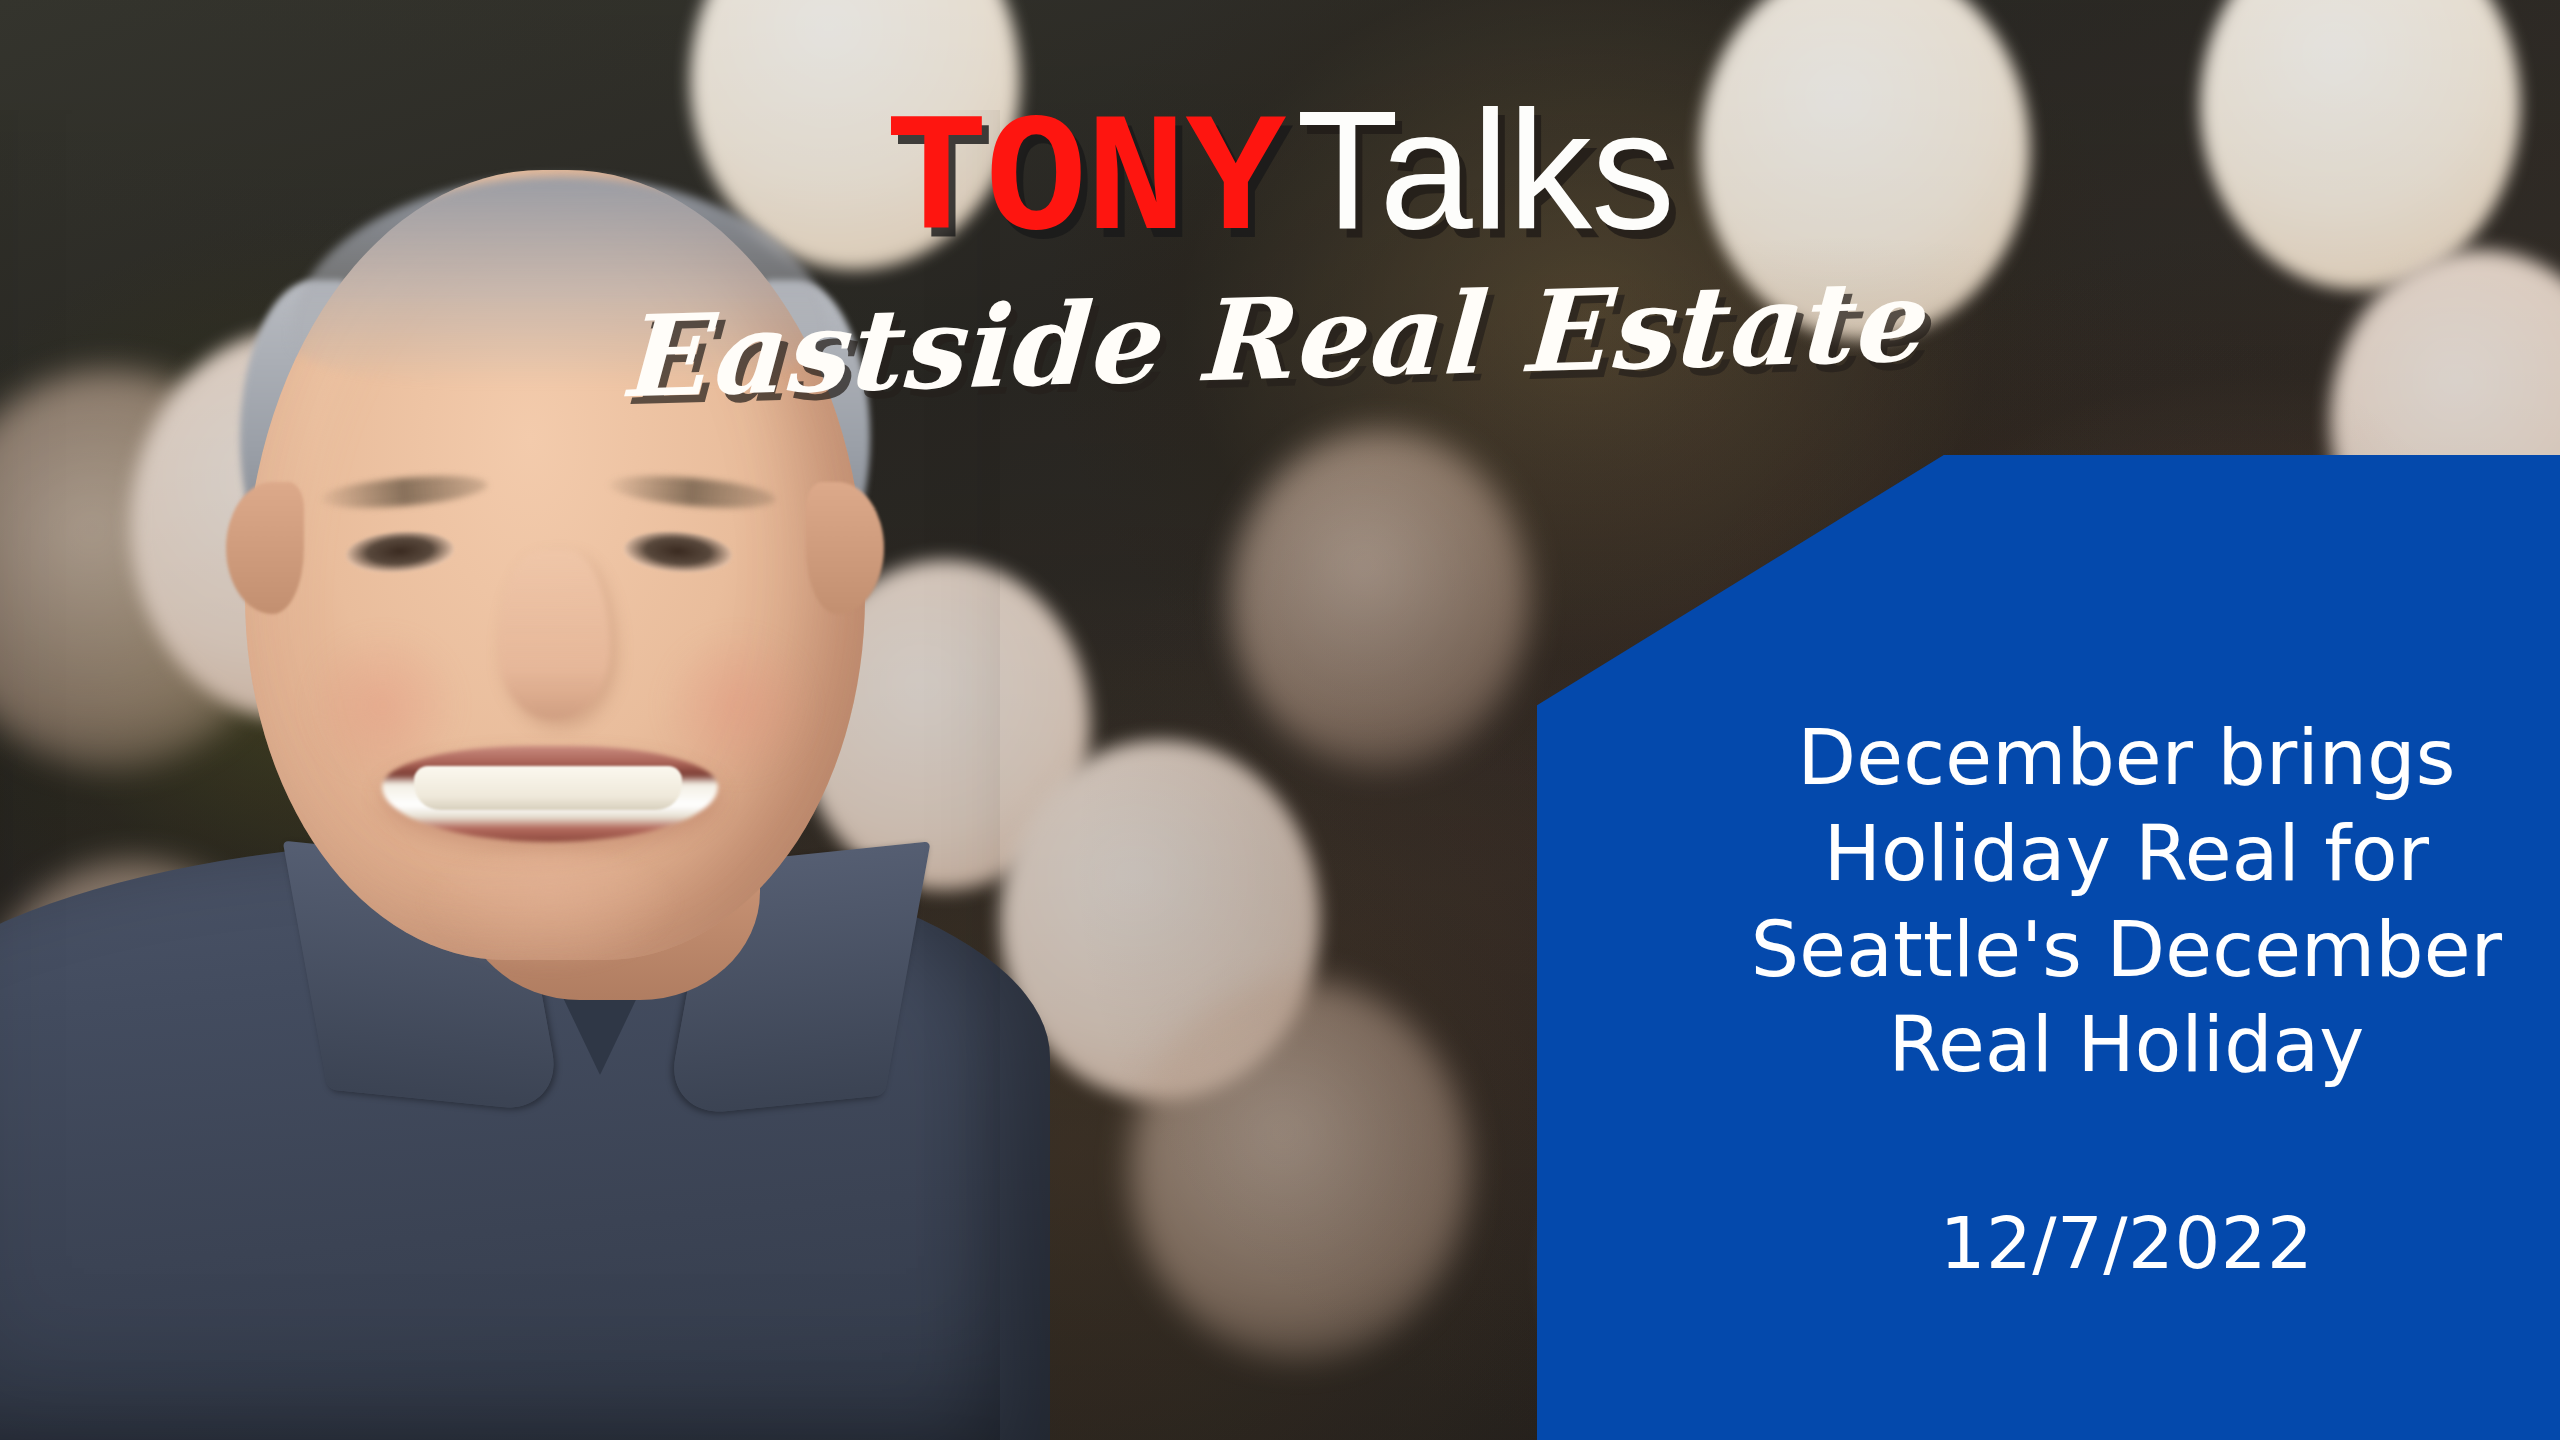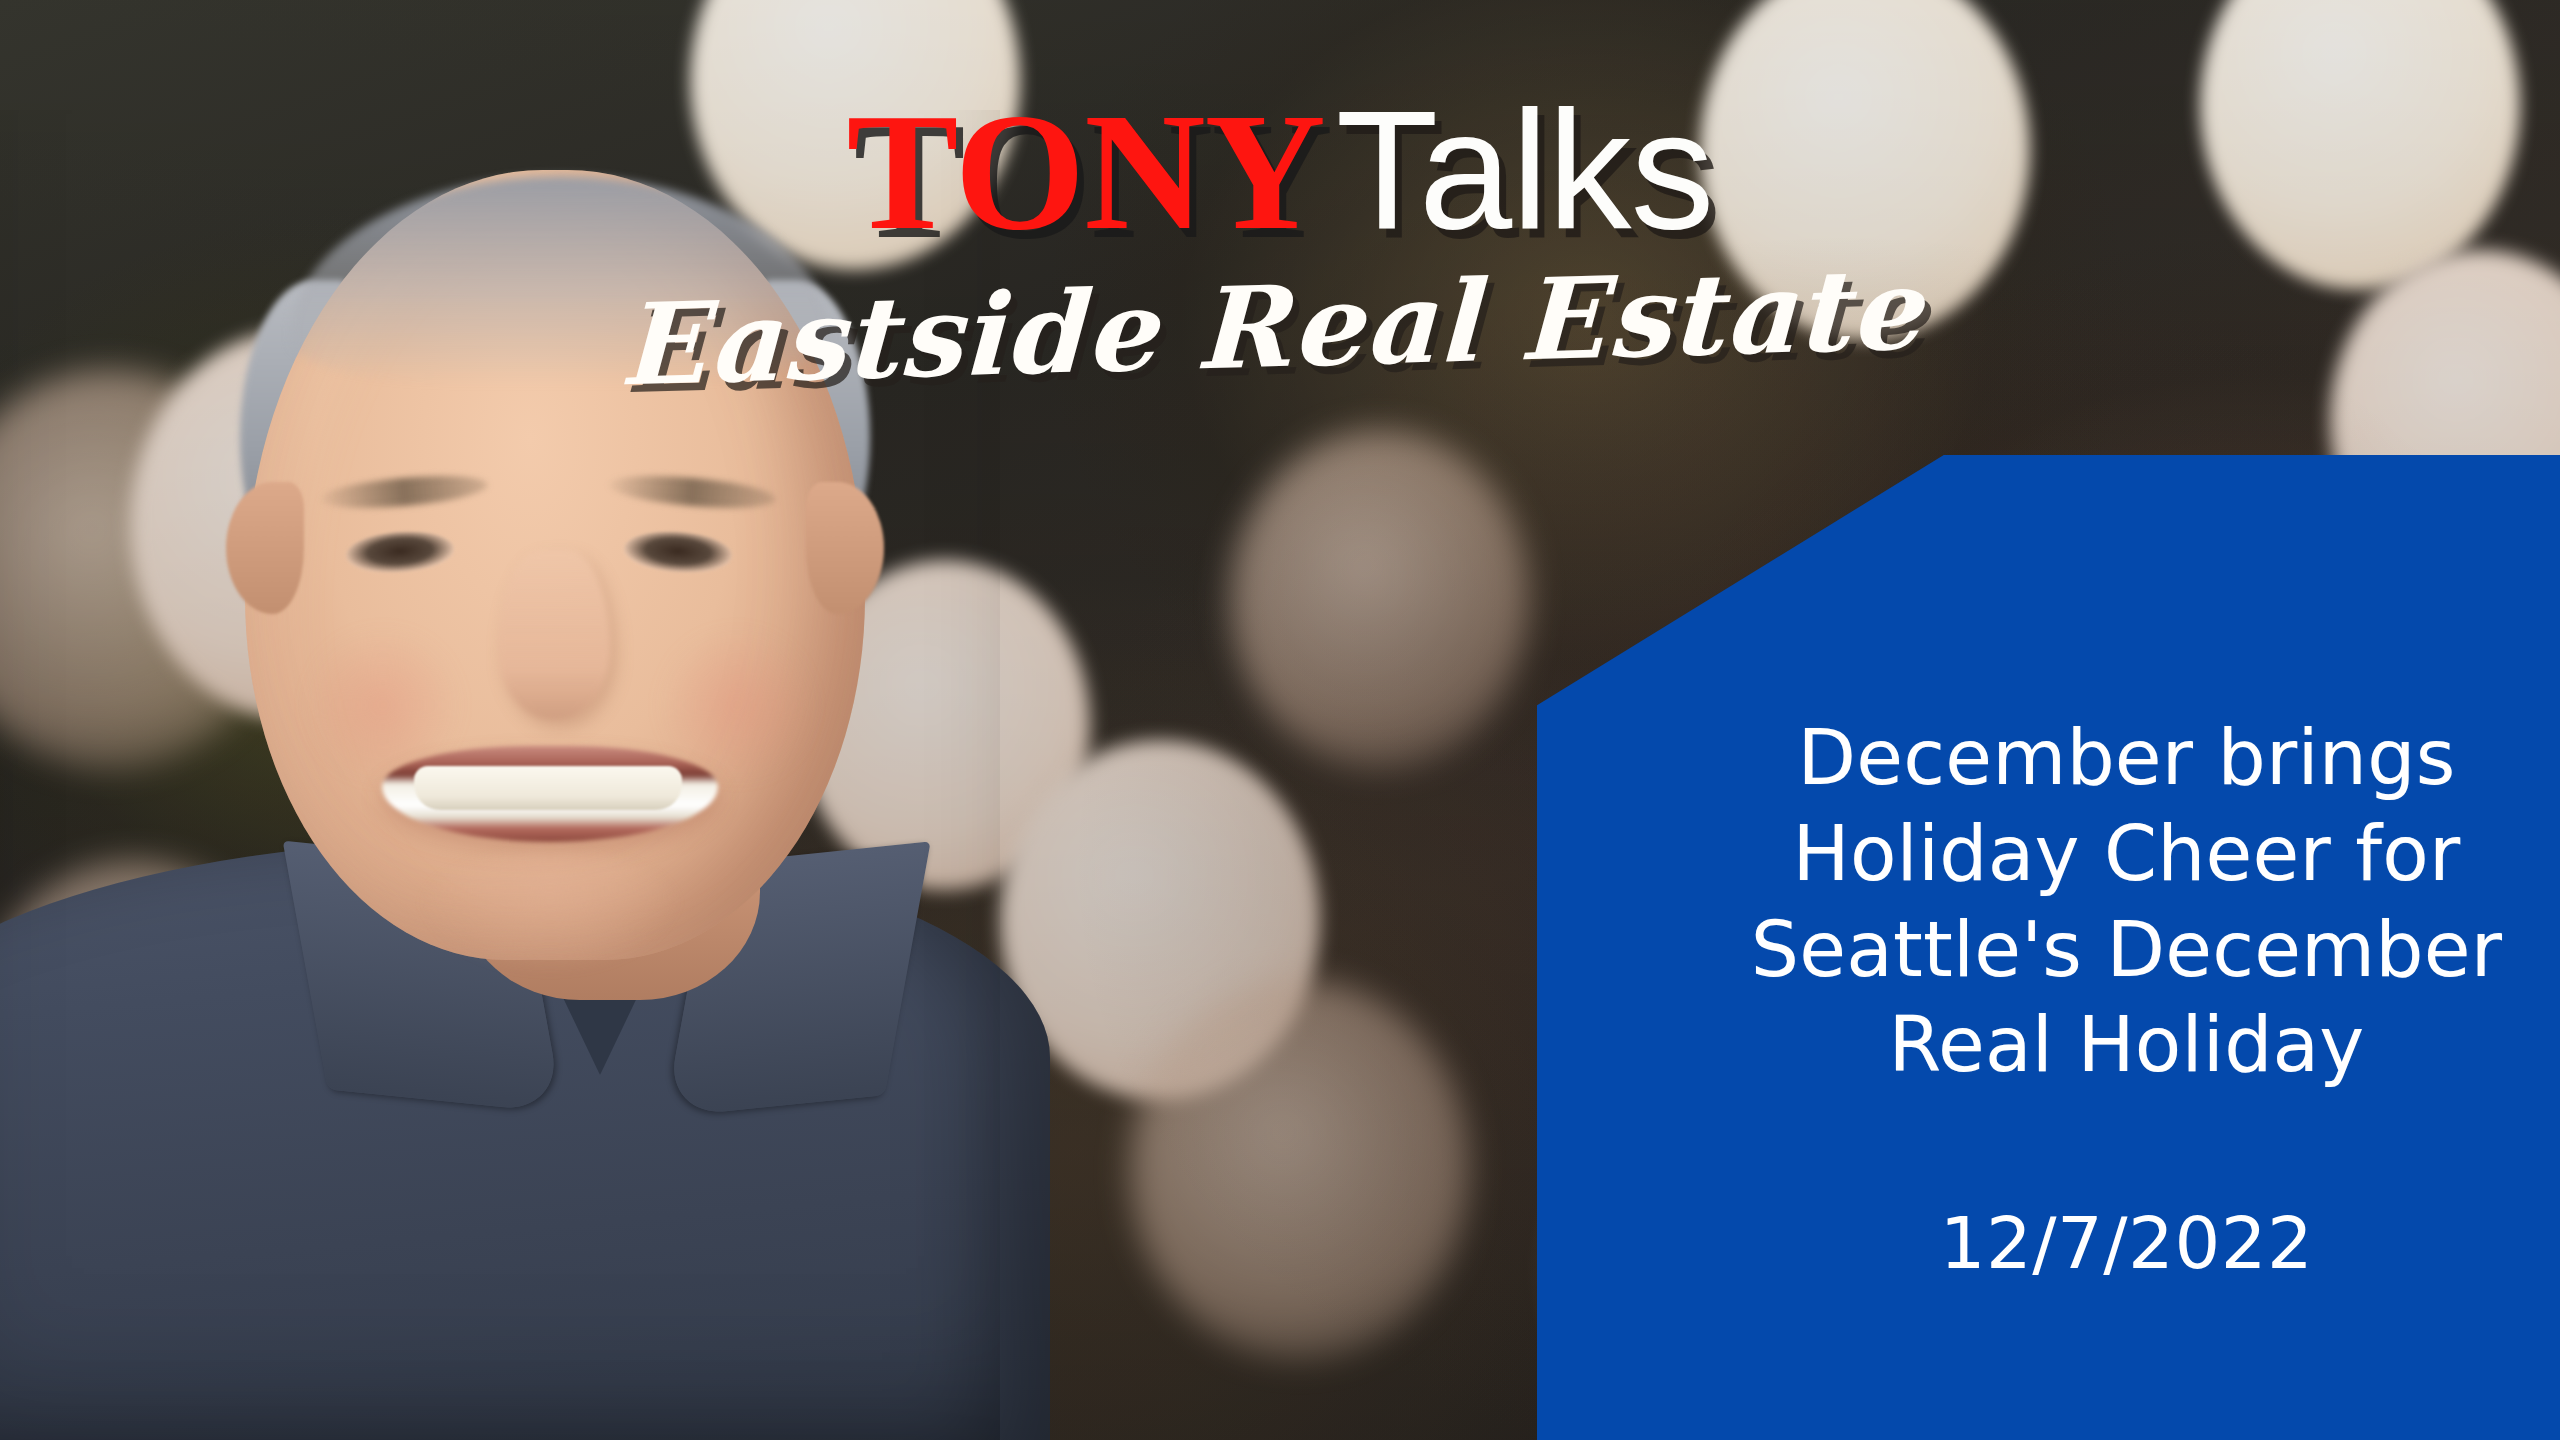--- a/index.html
+++ b/index.html
@@ -305,21 +305,21 @@
     text-align: center;
     pointer-events: none;
   }
   .title-line {
     display: block;
     white-space: nowrap;
     line-height: 1;
     pointer-events: auto;
   }
   .title-tony {
-    font-family: Liberation Serif, serif;
+    font-family: Liberation Mono, monospace;
     font-weight: 700;
     font-size: 168px;
     color: #fe1510;
     letter-spacing: -1px;
     text-shadow: 7px 9px 0 rgba(26,26,26,0.82);
   }
   .title-talks {
     font-family: "Liberation Sans", sans-serif;
     font-weight: 400;
     font-size: 168px;
@@ -419,21 +419,21 @@
     <div class="p-mouth"></div>
     <div class="p-teeth"></div>
     <div class="p-chin"></div>
     <div class="p-edge"></div>
   </div>
 
   <div class="house" style="--brand: #0449AC;">
     <div class="house-inner">
       <div class="headline">
         <span>December brings</span><br>
-        <span>Holiday Cheer for</span><br>
+        <span>Holiday Real for</span><br>
         <span>Seattle's December</span><br>
         <span>Real Holiday</span>
       </div>
       <div class="datetext">12/7/2022</div>
     </div>
   </div>
 
   <div class="titlewrap">
     <span class="title-line">
       <span class="title-tony" style="color: rgb(254, 21, 16);">TONY</span><span class="title-talks" style="color: rgb(253, 253, 251);">Talks</span>

